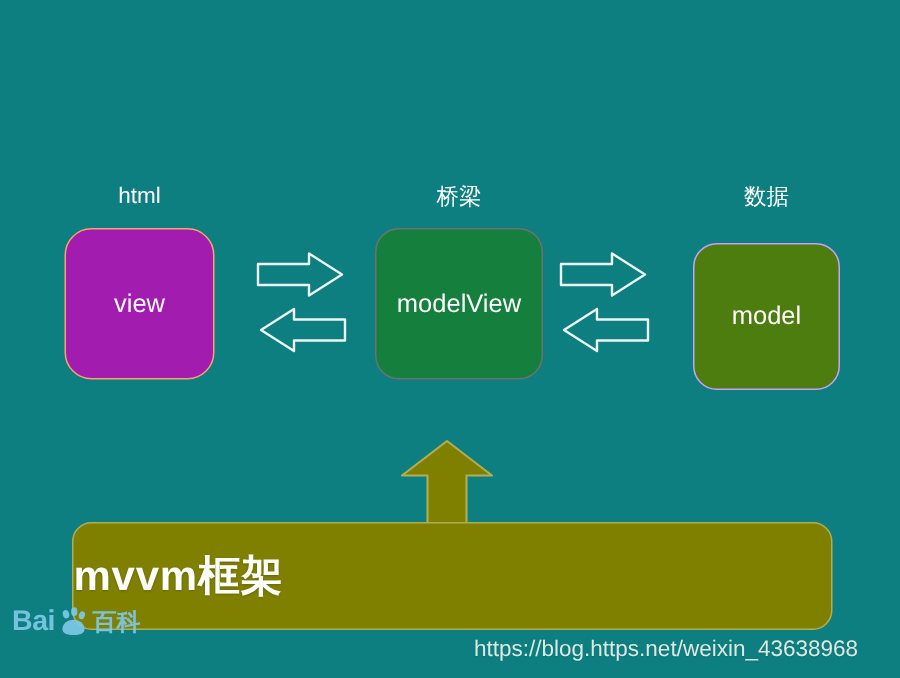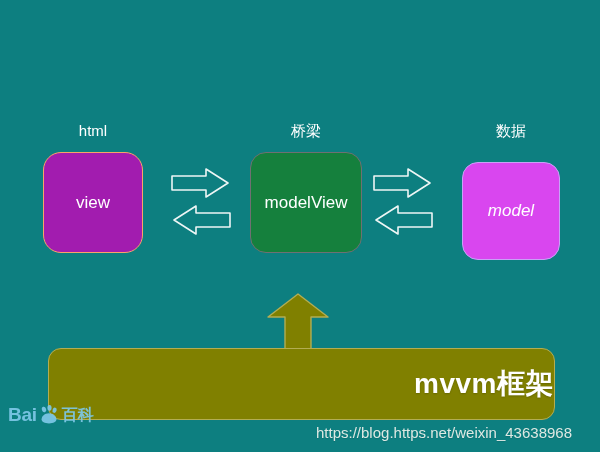--- a/index.html
+++ b/index.html
@@ -65,24 +65,23 @@
     left: 250px; top: 152px;
     width: 112px; height: 101px;
     background: #15803d;
     border: 1px solid #6f7072;
     border-radius: 16px;
     font-size: 17px;
   }
   #box-model {
     left: 462px; top: 162px;
     width: 98px; height: 98px;
-    background: #d946ef;
+    background: #4d7c0f;
     border: 1px solid #c9a2f7;
     border-radius: 16px;
-    font-style: italic;
   }
 
   
   .arrow-pair {
     position: absolute;
     width: 62px;
     height: 72px;
   }
   #arrows-left  { left: 170px; top: 166px; }
   #arrows-right { left: 372px; top: 166px; }
@@ -92,21 +91,21 @@
   #framework-bar {
     position: absolute;
     left: 48px; top: 348px;
     width: 507px; height: 72px;
     background: #808000;
     border: 1px solid #b3ad52;
     border-radius: 13px;
     box-sizing: border-box;
     display: flex;
     align-items: center;
-    justify-content: flex-end;
+    justify-content: flex-start;
   }
   #framework-label {
     color: #ffffff;
     font-size: 28px;
     font-weight: bold;
     letter-spacing: 0.5px;
     text-shadow: 0 1px 2px rgba(0,0,0,0.2);
     white-space: nowrap;
   }
 

